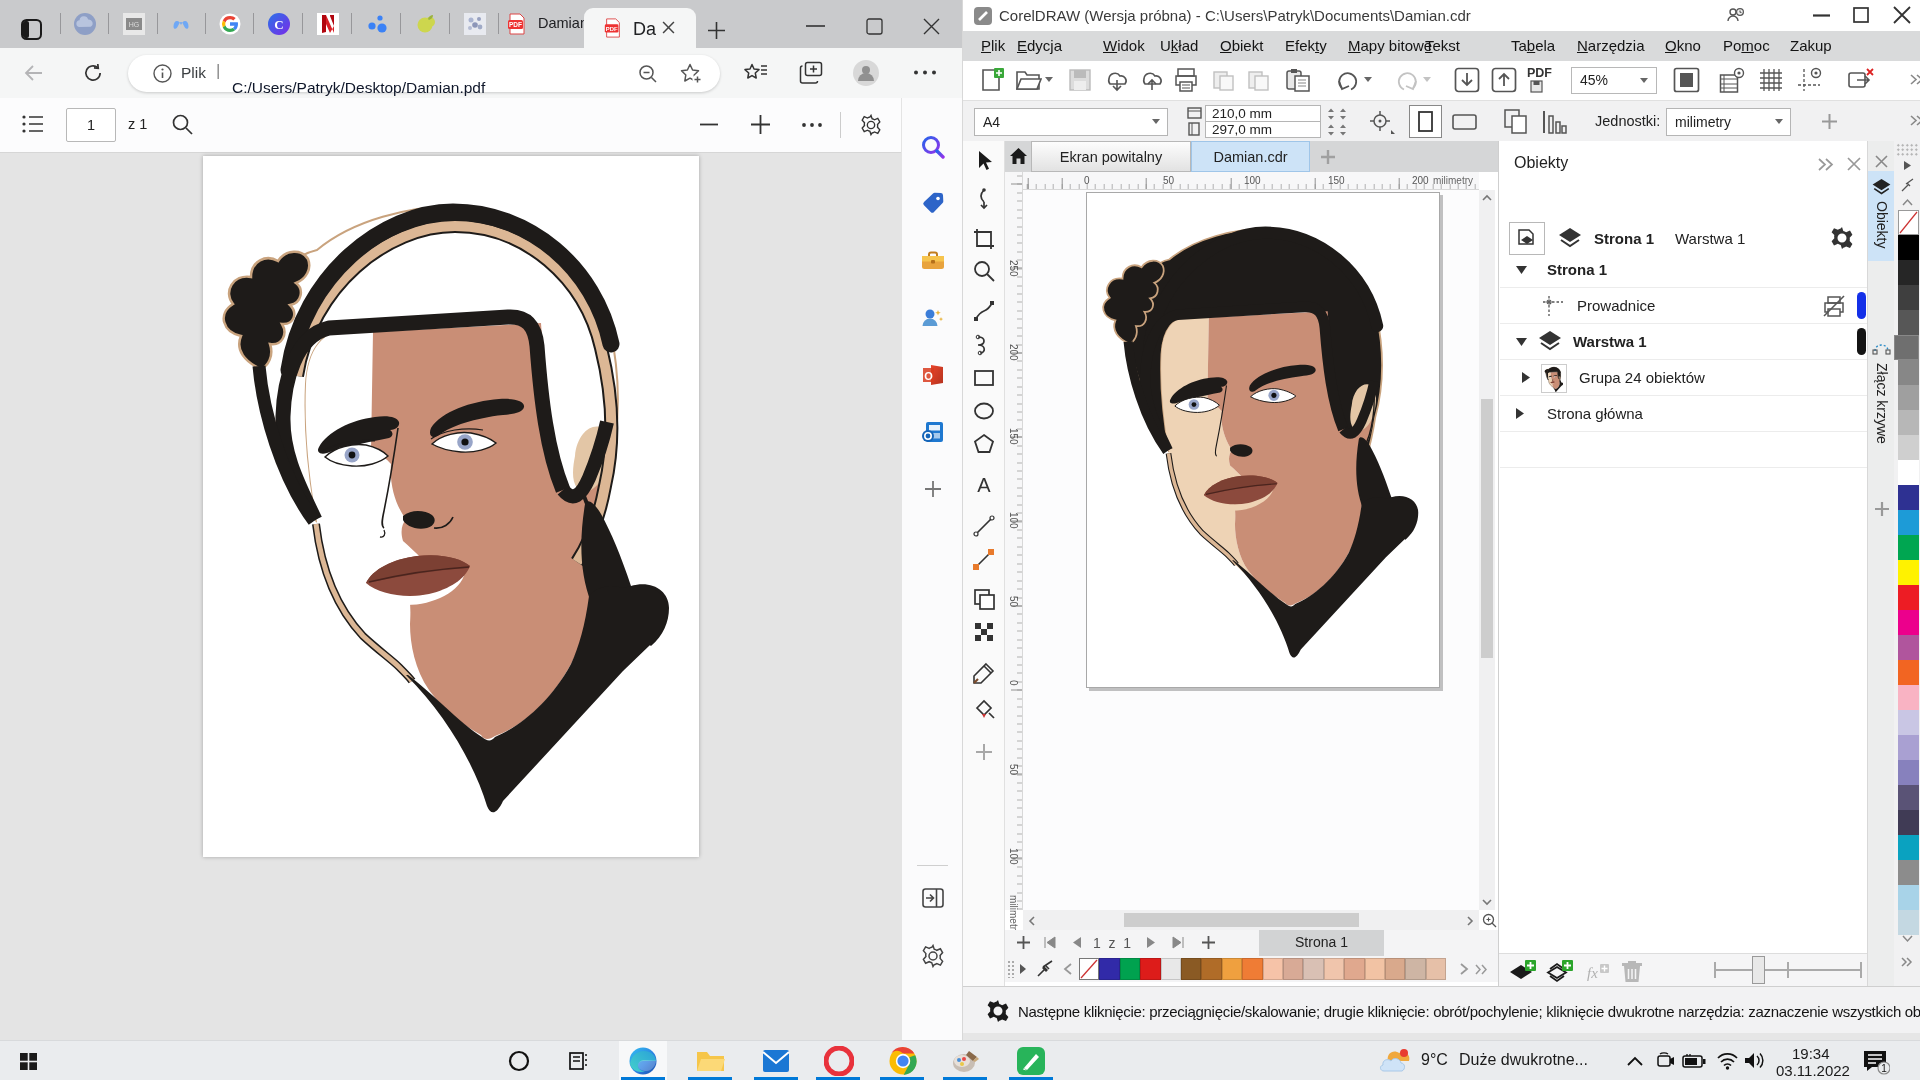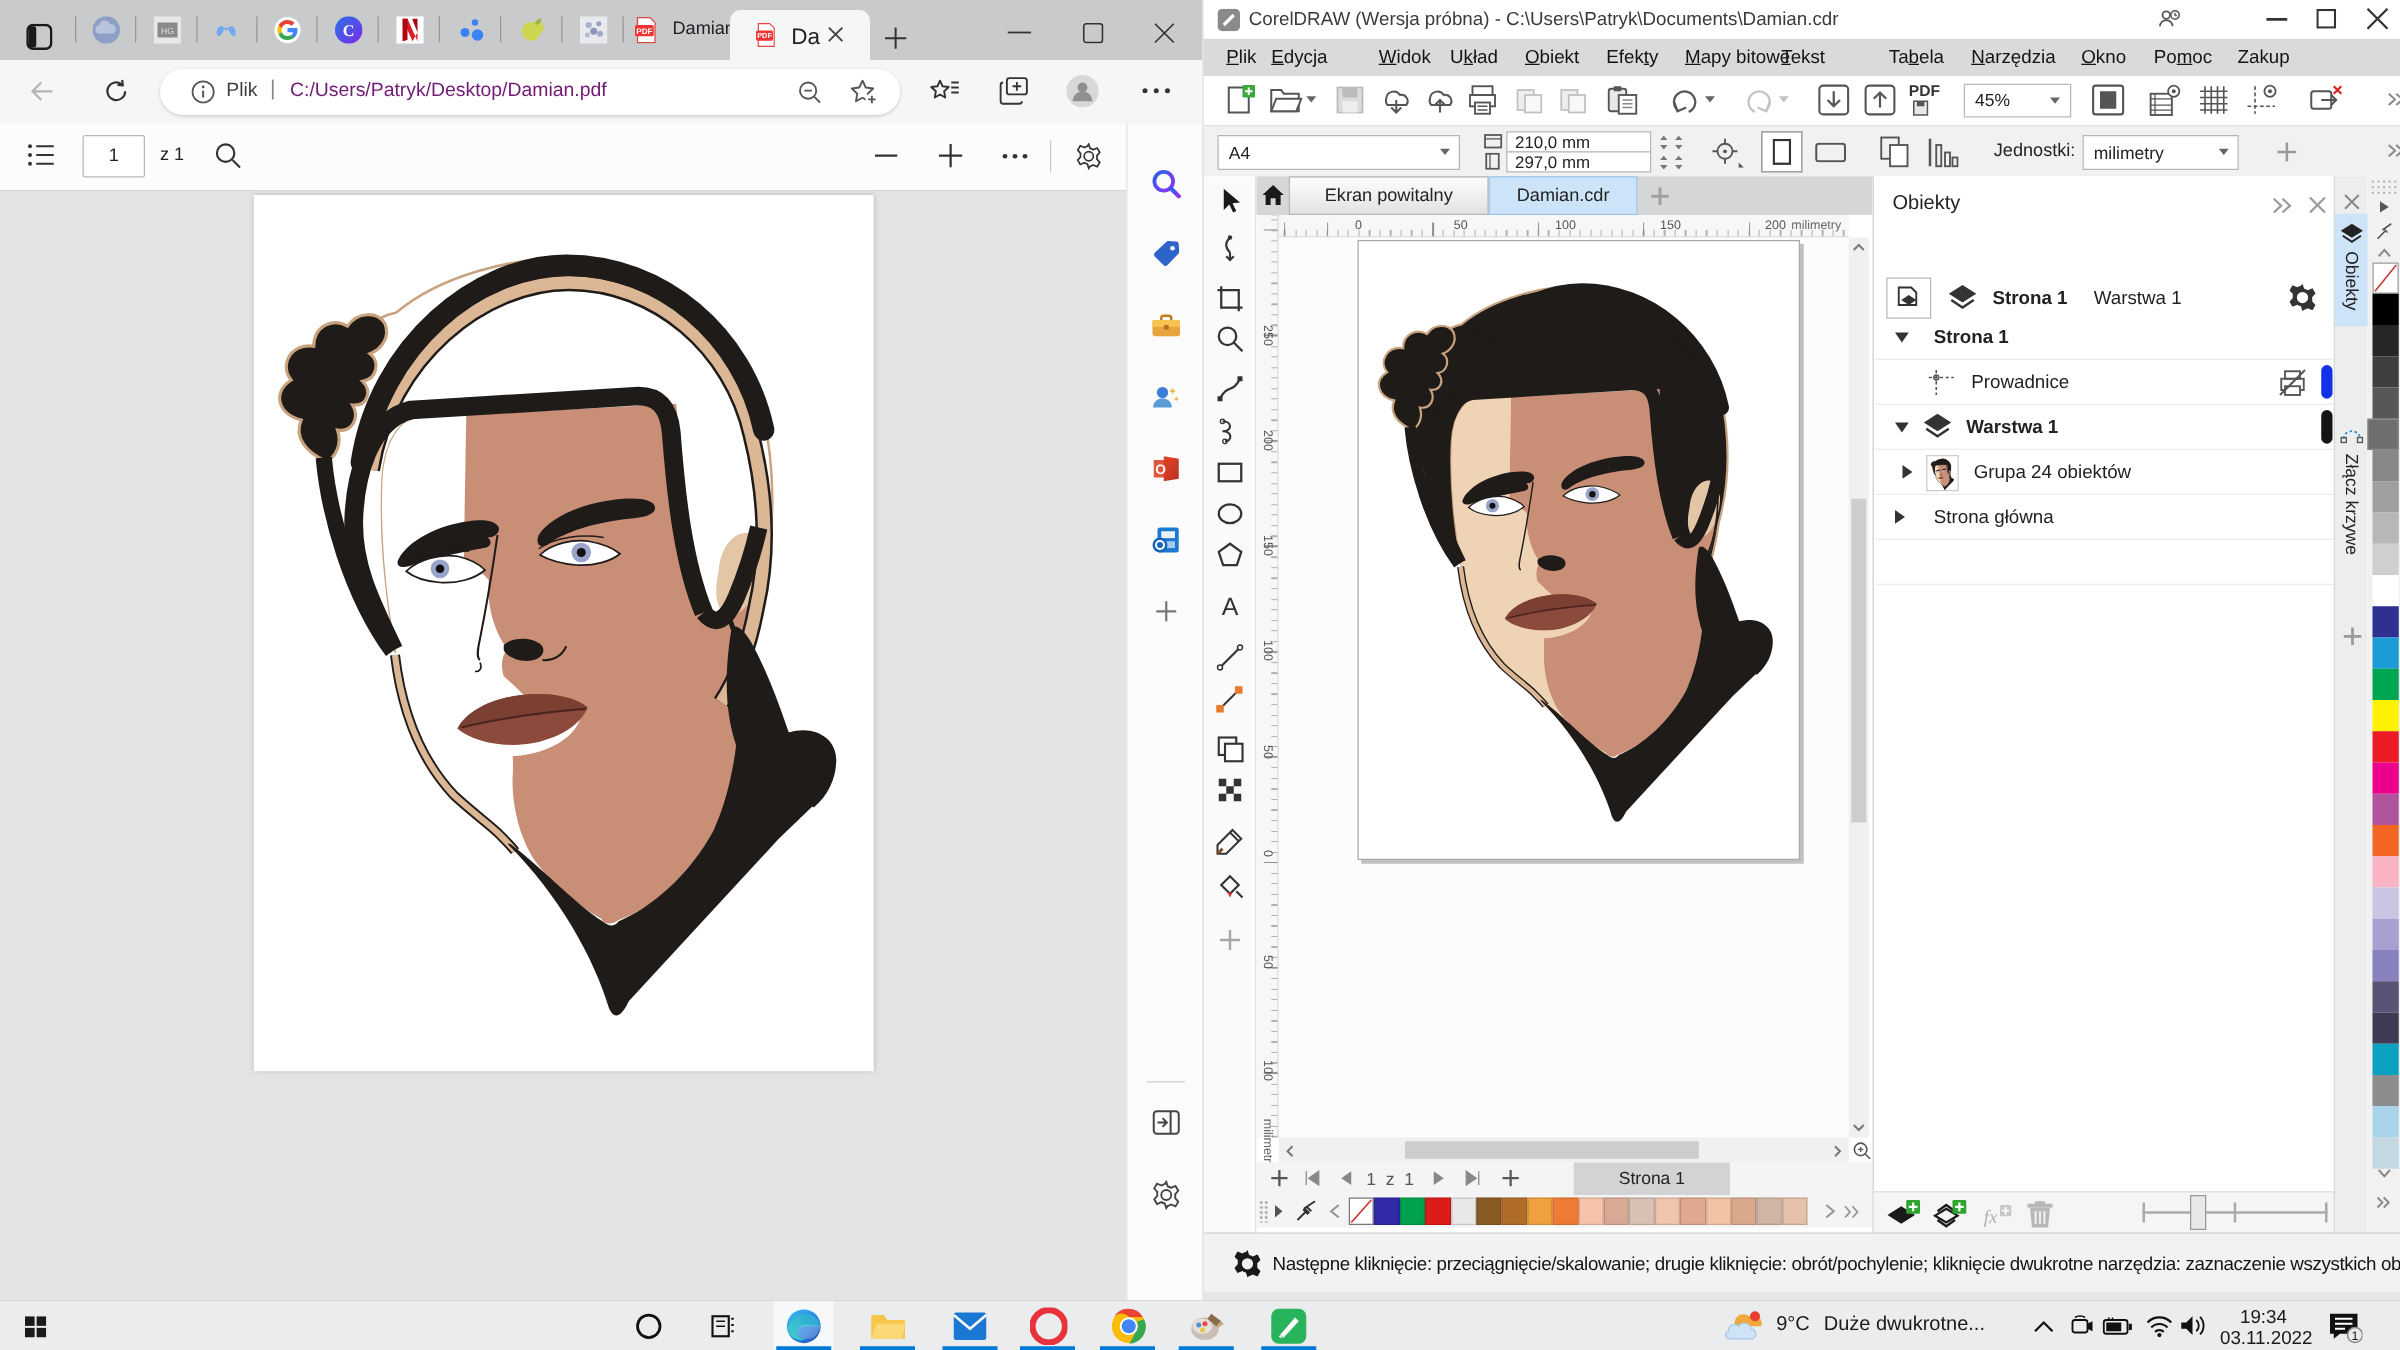--- a/index.html
+++ b/index.html
@@ -172,21 +172,21 @@
         <path d="M14.5,0.5 L15,5 L10.5,4.6" fill="none" stroke="#333" stroke-width="1.8"></path>
       </svg>
   <div id="addrbar">
    <svg class="a" style="left:25px;top:9px" width="19" height="19" viewBox="0 0 19 19">
           <circle cx="9.5" cy="9.5" r="8.5" fill="none" stroke="#555" stroke-width="1.4"></circle>
           <path d="M9.5,8.5 V14" stroke="#555" stroke-width="1.6"></path>
           <circle cx="9.5" cy="5.5" r="1.1" fill="#555"></circle>
         </svg>
    <div class="a" style="left:53px;top:9px;color:#3c4043">Plik</div>
    <div class="a" style="left:88px;top:6px;color:#888;font-size:17px">|</div>
-   <div class="a" style="left:104px;top:9px;color:#701a75">C:/Users/Patryk/Desktop/Damian.pdf</div>
+   <div class="a" style="left:104px;top:24px;color:#0f172a">C:/Users/Patryk/Desktop/Damian.pdf</div>
    <svg class="a" style="left:510px;top:9px" width="20" height="20" viewBox="0 0 20 20">
           <circle cx="8.5" cy="8.5" r="6.5" fill="none" stroke="#555" stroke-width="1.5"></circle>
           <path d="M13.5,13.5 L18,18 M5.5,8.5 H11.5" stroke="#555" stroke-width="1.5"></path>
         </svg>
    <svg class="a" style="left:552px;top:8px" width="23" height="22" viewBox="0 0 23 22">
           <path d="M10,1.5 L12.6,7 L18.5,7.8 L14.2,12 L15.2,18 L10,15.2 L4.8,18 L5.8,12 L1.5,7.8 L7.4,7 Z" fill="none" stroke="#555" stroke-width="1.5" stroke-linejoin="round"></path>
           <circle cx="17.5" cy="16.5" r="5" fill="#fff"></circle>
           <path d="M17.5,13.5 V19.5 M14.5,16.5 H20.5" stroke="#555" stroke-width="1.5"></path>
         </svg>
   </div>

